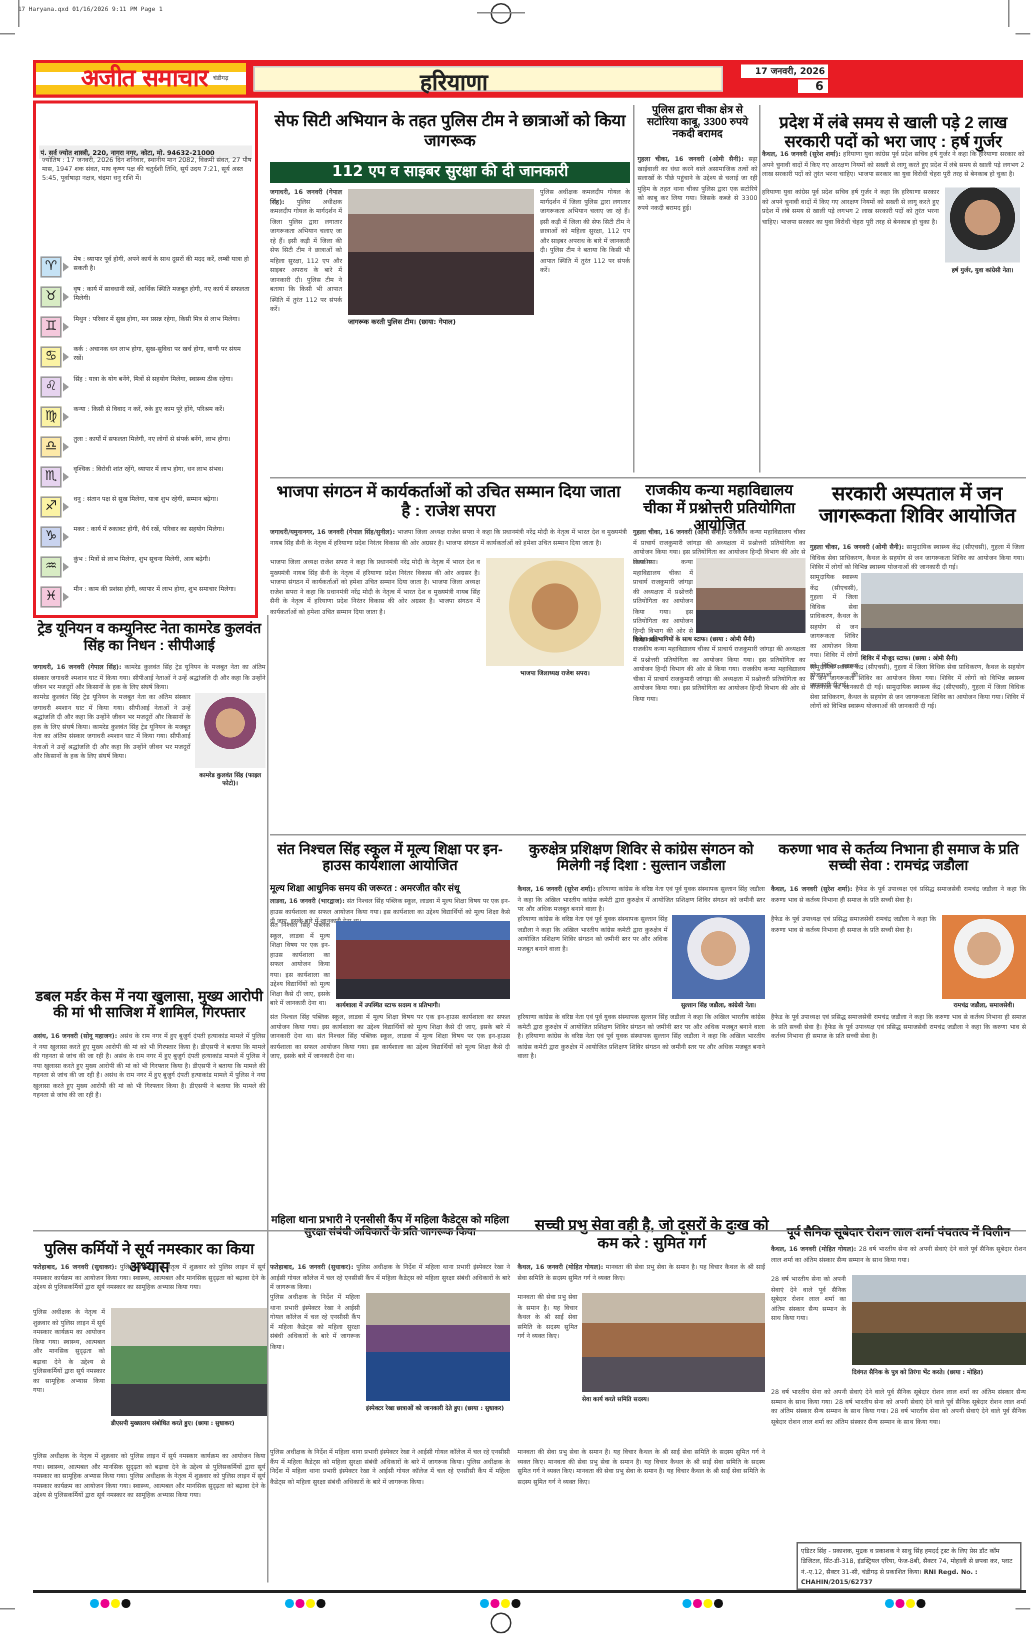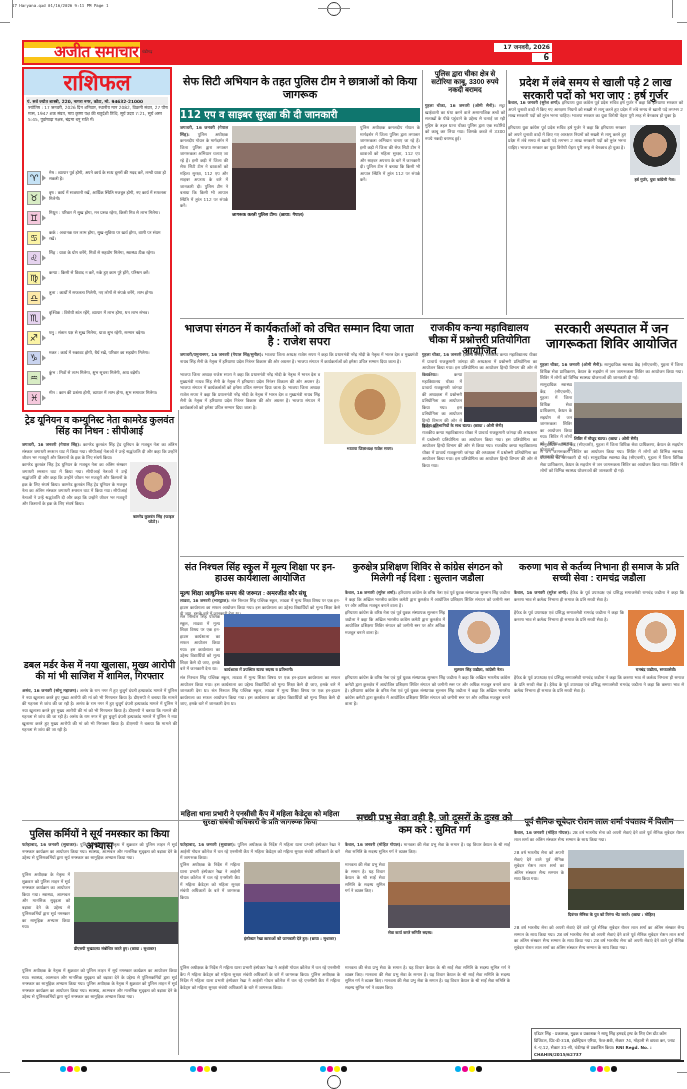--- a/index.html
+++ b/index.html
@@ -2,40 +2,40 @@
 <html><head>
 <meta charset="utf-8">
 <style>
 *{box-sizing:border-box;margin:0;padding:0}
 body{width:687px;height:1089px;background:#fff;position:relative;overflow:hidden;font-family:"DejaVu Sans",sans-serif;color:#222}
 .abs{position:absolute}
 .slug{left:12px;top:3px;font-size:4px;color:#333;font-family:"DejaVu Sans Mono",monospace}
 .crop{position:absolute;background:#888}
 .reg{position:absolute;width:14px;height:14px;border:1px solid #333;border-radius:50%}
 .masthead{left:22px;top:40px;width:660px;height:25px;border:2px solid #e81c24;background:#e81c24}
-.mast-left{position:absolute;left:0;top:0;width:116px;height:21px;background:linear-gradient(#fbc417 0 30%,#fff 30% 70%,#fbc417 70%)}
+.mast-left{position:absolute;left:0;top:0;width:140px;height:21px;background:linear-gradient(#fbc417 0 30%,#fff 30% 70%,#fbc417 70%)}
 .mast-logo{position:absolute;left:30px;top:-2px;font-size:16px;font-weight:bold;color:#e81c24;font-family:"DejaVu Serif",serif;letter-spacing:-0.5px}
 .mast-city{position:absolute;left:143px;top:8px;font-size:4px;color:#333}
 .mast-section{position:absolute;left:145px;top:2px;width:313px;height:17px;background:#fff8d0;border:1px solid #ccc}
 .mast-section span{position:absolute;left:110px;top:-1px;font-size:15px;font-weight:bold;color:#222}
 .mast-date{position:absolute;left:470px;top:1px;width:58px;height:9px;background:#fff;font-size:6px;text-align:right;padding-right:2px;font-weight:bold}
 .mast-page{position:absolute;left:508px;top:11px;width:20px;height:9px;background:#fff;font-size:8px;text-align:right;padding-right:3px;font-weight:bold}
 .rashi{left:22px;top:67px;width:150px;height:345px;border:2px solid #e81c24;background:#fff}
 .rashi-title{position:absolute;left:0;top:0;width:100%;height:26px;background:#c5e2f5;text-align:center;font-size:22px;font-weight:bold;color:#e81c24;font-family:"DejaVu Serif",serif;line-height:26px}
 .rashi-sub{position:absolute;left:2px;top:28px;width:142px;font-size:4.3px;font-weight:bold;background:#eee;padding:1px}
 .rashi-intro{position:absolute;left:4px;top:36px;width:140px;font-size:4.3px;line-height:6px;color:#444}
 .sign{position:absolute;left:3px;width:142px;height:23px}
 .sign .ico{position:absolute;left:0;top:2px;width:14px;height:14px;border:1px solid #999;font-size:9px;text-align:center;line-height:13px}
 .sign .arr{position:absolute;left:15px;top:6px;width:0;height:0;border-left:4px solid #999;border-top:3px solid transparent;border-bottom:3px solid transparent}
 .sign .txt{position:absolute;left:22px;top:1px;width:118px;font-size:4.2px;line-height:6px;color:#333}
 .hl{font-weight:bold;color:#111;font-family:"Liberation Sans",sans-serif;text-align:center;line-height:1.15}
 .body{font-size:4.2px;line-height:6.5px;color:#444;text-align:justify}
 .photo{position:absolute;background:#6f7f8f;overflow:hidden}
 .cap{font-size:4.5px;font-weight:bold;color:#222}
-.redbar{background:#0f766e;color:#fff;font-weight:bold;}
+.redbar{background:#14532d;color:#fff;font-weight:bold;text-align:center}
 .rule{position:absolute;background:#999}
 .footer-box{left:531px;top:1028px;width:150px;height:32px;border:1px solid #666;font-size:4.2px;line-height:7px;padding:1px 2px;color:#333}
 .cmyk{position:absolute;top:1066px;height:6px;display:flex;gap:1px}
 .cmyk i{display:block;width:6px;height:6px;border-radius:50%}
 </style>
 </head>
 <body>
 
 <div class="abs slug">17 Haryana.qxd   01/16/2026   9:11 PM   Page 1</div>
 <div class="crop" style="left:0;top:22px;width:10px;height:1px"></div>
@@ -43,26 +43,28 @@
 <div class="crop" style="left:12px;top:0;width:1px;height:18px"></div>
 <div class="crop" style="left:672px;top:0;width:1px;height:18px"></div>
 <div class="reg" style="left:327px;top:2px"></div>
 <div class="crop" style="left:318px;top:8px;width:32px;height:1px"></div>
 
 <div class="abs masthead">
   <div class="mast-left">
     <span class="mast-logo">अजीत समाचार</span>
   </div>
   <span class="mast-city" style="left:118px;top:7px">चंडीगढ़</span>
+  <div class="mast-section">
+    <span>हरियाणा</span>
+  </div>
   <div class="mast-date">17 जनवरी, 2026</div>
   <div class="mast-page">6</div>
 </div>
 
 <div class="abs rashi">
-  <div class="rashi-title">राशिफल</div>
   <div class="rashi-sub">पं. सर्व ज्योत शास्त्री, 220, नागरा नगर, कोटा, मो. 94632-21000</div>
   <div class="rashi-intro">ज्योतिष : 17 जनवरी, 2026 दिन शनिवार, स्थानीय मान 2082, विक्रमी संवत, 27 पौष मास, 1947 शक संवत, माघ कृष्ण पक्ष की चतुर्दशी तिथि, सूर्य उदय 7:21, सूर्य अस्त 5:45, पूर्वाषाढ़ा नक्षत्र, चंद्रमा धनु राशि में।</div>
   <div id="signs">
       <div class="sign" style="top: 100px;">
         <span class="ico" style="background: rgb(197, 226, 245);">♈</span>
         <span class="arr"></span>
         <span class="txt">मेष : व्यापार पूर्व होगी, अपने कार्य के साथ दूसरों की मदद करें, लम्बी यात्रा हो सकती है।</span>
       </div>
       <div class="sign" style="top: 120px;">
         <span class="ico" style="background: rgb(216, 236, 196);">♉</span>

